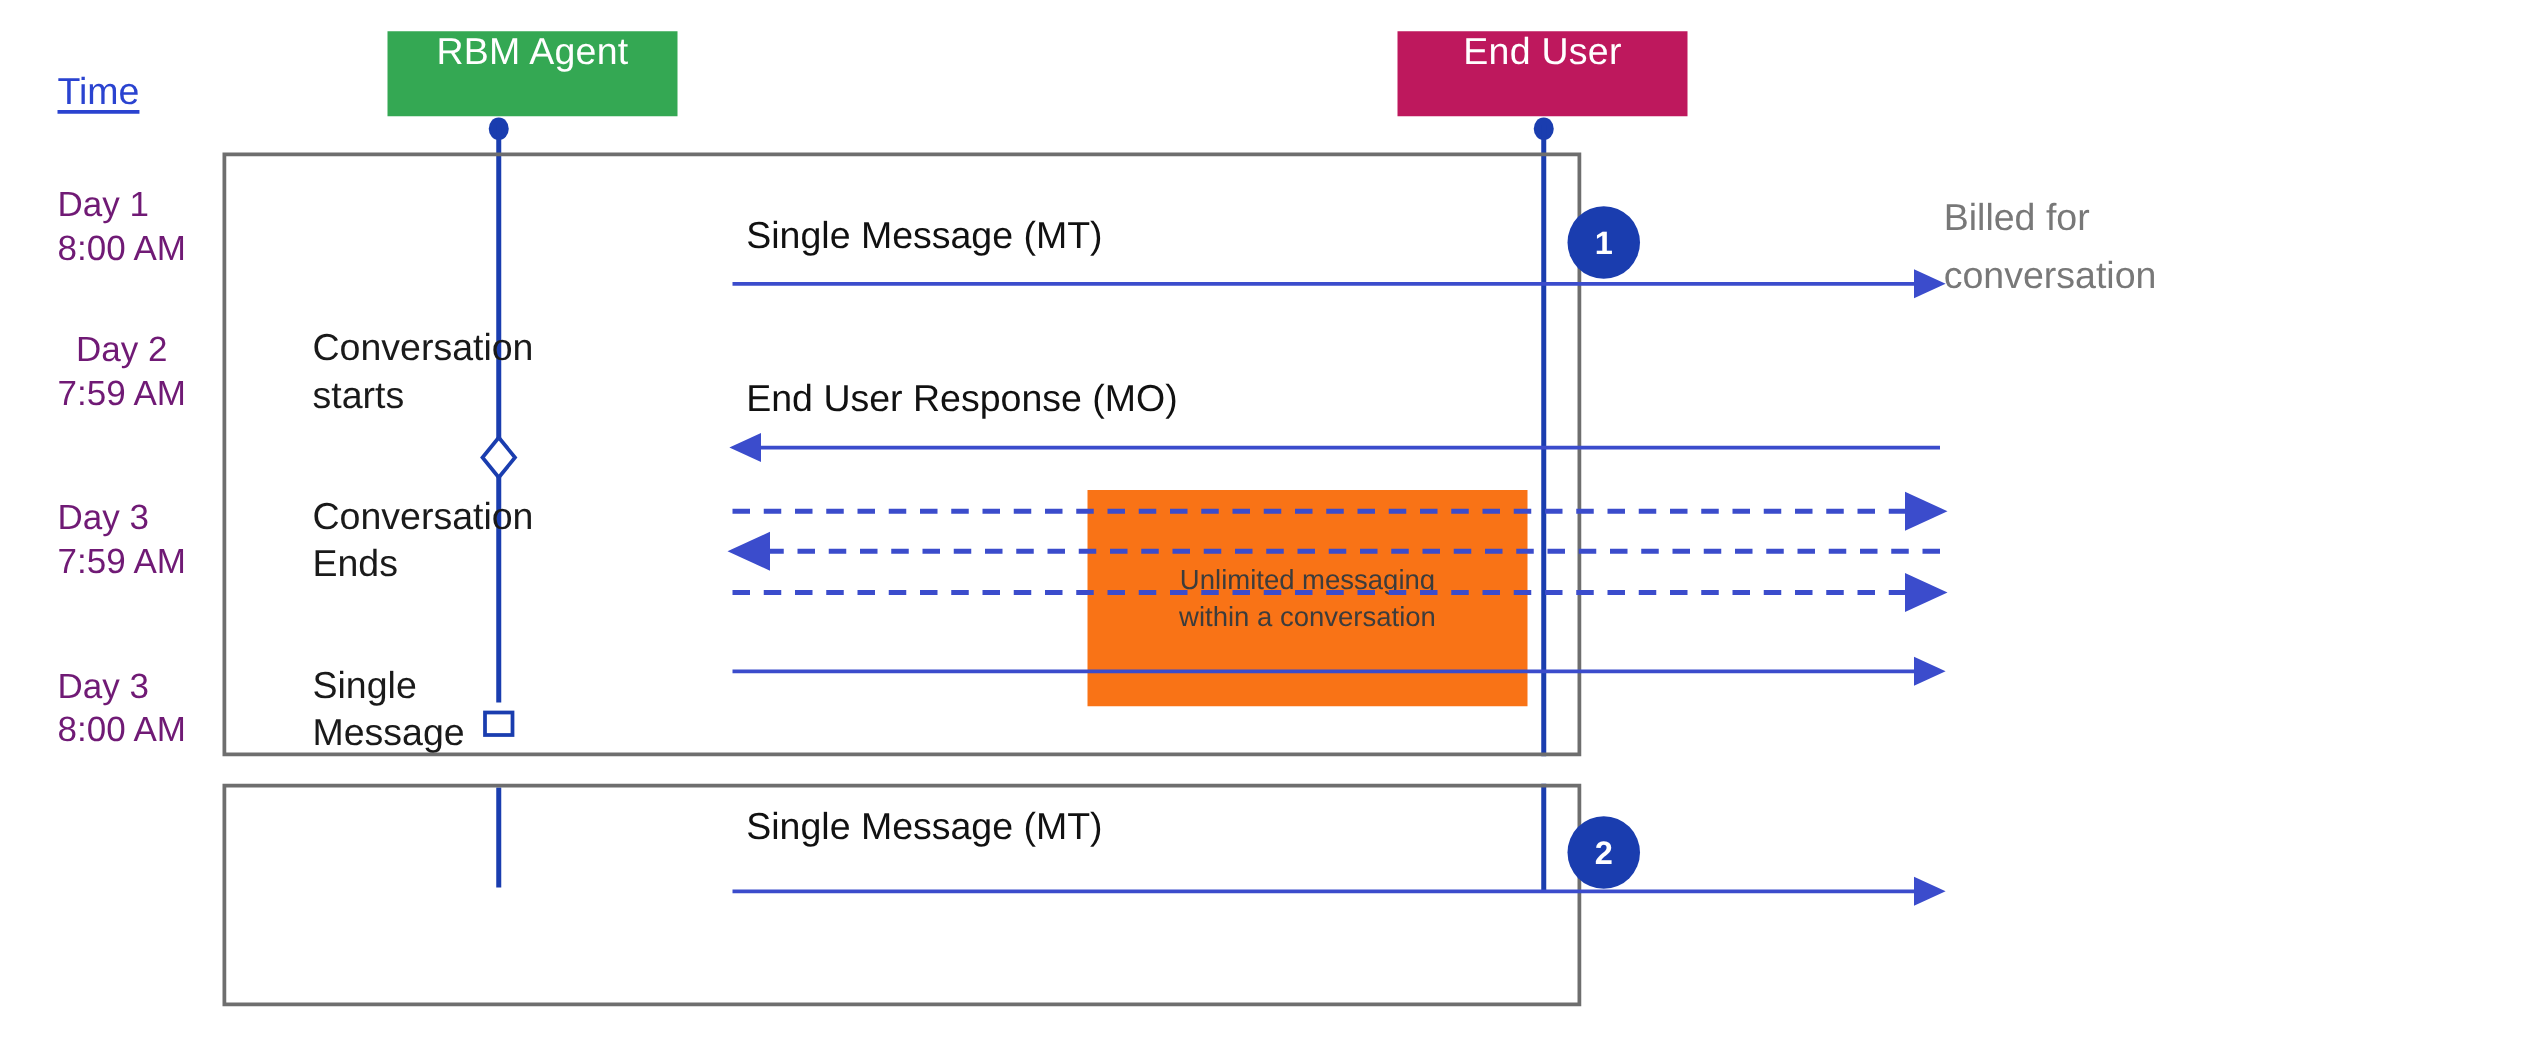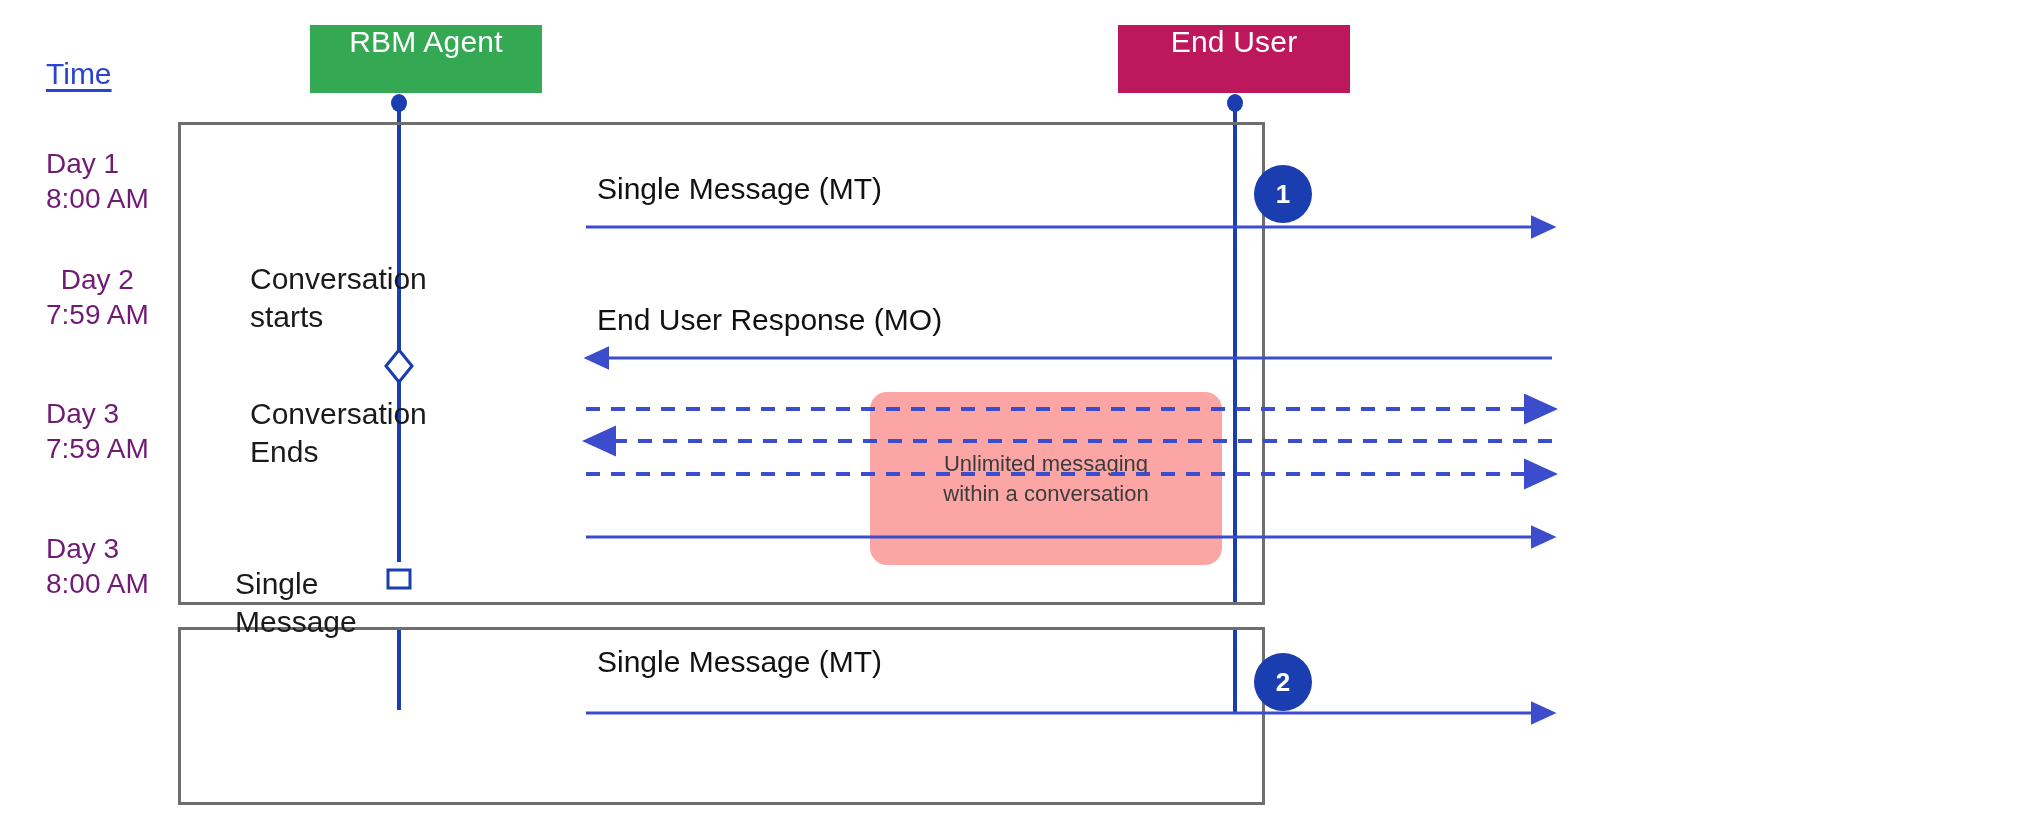--- a/index.html
+++ b/index.html
@@ -33,24 +33,23 @@
   
   .row-caption{
     color:#1a1a1a;font-size:30px;line-height:38px;white-space:pre-line;
   }
 
   
   .msg-label{color:#111;font-size:30px;white-space:nowrap;}
 
   
   .note-box{
-    background:#fca5a5;display:flex;align-items:center;justify-content:center;
+    background:#f97316;display:flex;align-items:center;justify-content:center;
     text-align:center;color:#3c3c3c;font-size:22px;line-height:30px;
     white-space:pre-line;
-    border-radius:17px;
   }
 
   
   svg.arrows{position:absolute;left:0;top:0;width:2023px;height:833px;
              pointer-events:none;overflow:visible;}
 
   
   .badge{
     width:58px;height:58px;border-radius:50%;background:#1A3DAF;color:#fff;
     display:flex;align-items:center;justify-content:center;
@@ -91,21 +90,21 @@
 
   <div class="abs section-box" style="left:178px;top:122px;width:1087px;height:483px;"></div>
 
   <div class="abs section-box" style="left:178px;top:627px;width:1087px;height:178px;"></div>
 
   <div class="abs row-caption" style="left:250px;top:260px;">Conversation
 starts</div>
   <div class="abs row-caption" style="left:250px;top:395px;">Conversation
 Ends</div>
 
-  <div class="abs row-caption" style="left:235px;top:530px;margin-top:35px;">Single
+  <div class="abs row-caption" style="left:250px;top:530px;">Single
 Message</div>
 
   <div class="abs note-box" style="left:870px;top:392px;width:352px;height:173px;">Unlimited messaging
 within a conversation</div>
 
   <div class="abs msg-label" style="left:597px;top:172px;">Single Message (MT)</div>
   <div class="abs msg-label" style="left:597px;top:303px;">End User Response (MO)</div>
   <div class="abs msg-label" style="left:597px;top:645px;">Single Message (MT)</div>
 
   <svg class="arrows" viewBox="0 0 2023 833">
@@ -132,18 +131,20 @@
 
     <line x1="586" y1="713" x2="1552" y2="713" stroke="#3b4ccc" stroke-width="3" marker-end="url(#ah-r)"></line>
 
     <polygon points="399,350 412,366 399,382 386,366" fill="#fff" stroke="#1A3DAF" stroke-width="3"></polygon>
     <rect x="388" y="570" width="22" height="18" fill="#fff" stroke="#1A3DAF" stroke-width="3"></rect>
   </svg>
 
   <div class="abs badge" style="left:1254px;top:165px;">
     <span>1</span>
   </div>
+  <div class="abs badge-label" style="left:1555px;top:152px;width:420px;">Billed for
+conversation</div>
 
   <div class="abs badge" style="left:1254px;top:653px;">
     <span>2</span>
   </div>
 
 </div>
 
 </body></html>

